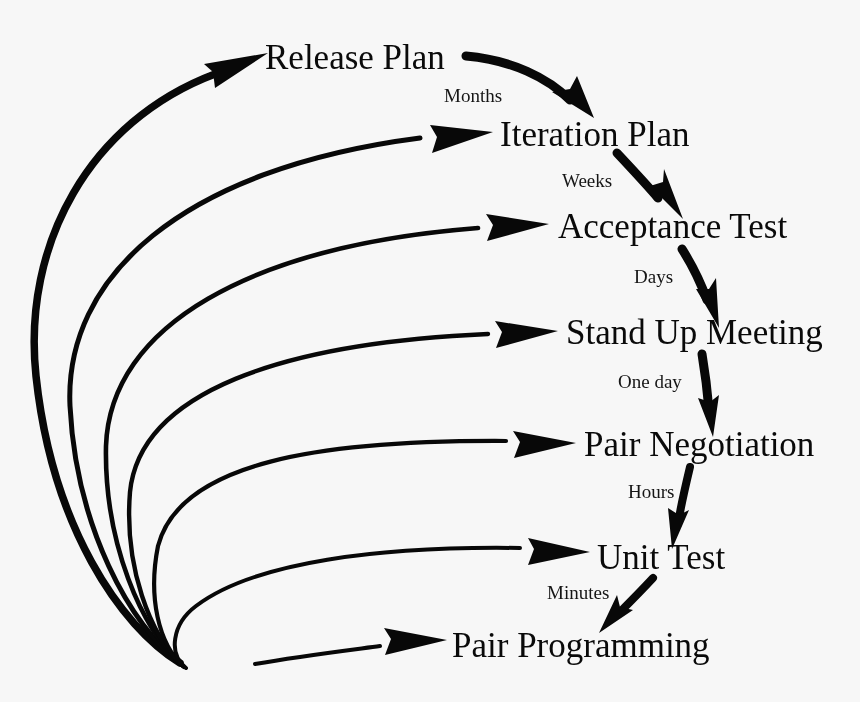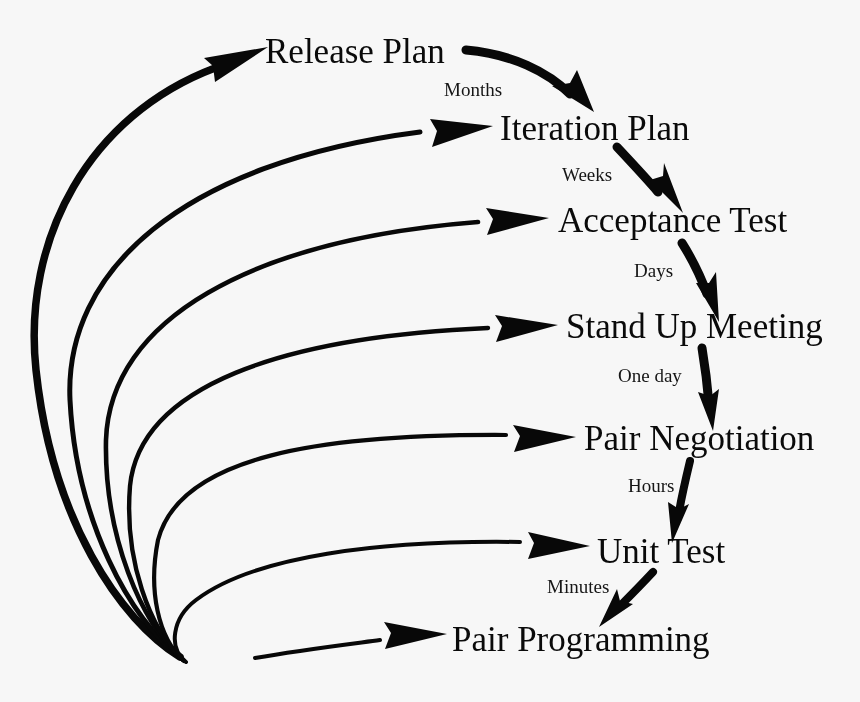--- a/index.html
+++ b/index.html
@@ -12,20 +12,21 @@
     width: 860px;
     height: 702px;
     overflow: hidden;
     font-family: "Liberation Serif", "DejaVu Serif", serif;
   }
   #diagram-root {
     position: relative;
     width: 860px;
     height: 686px;
     background: #14b8a6;
+    margin-top: 6px;
   }
   #xp-svg {
     display: block;
     width: 860px;
     height: 702px;
   }
   .stage-label {
     font-family: "Liberation Serif", "DejaVu Serif", serif;
     font-size: 35px;
     fill: #0a0a0a;

